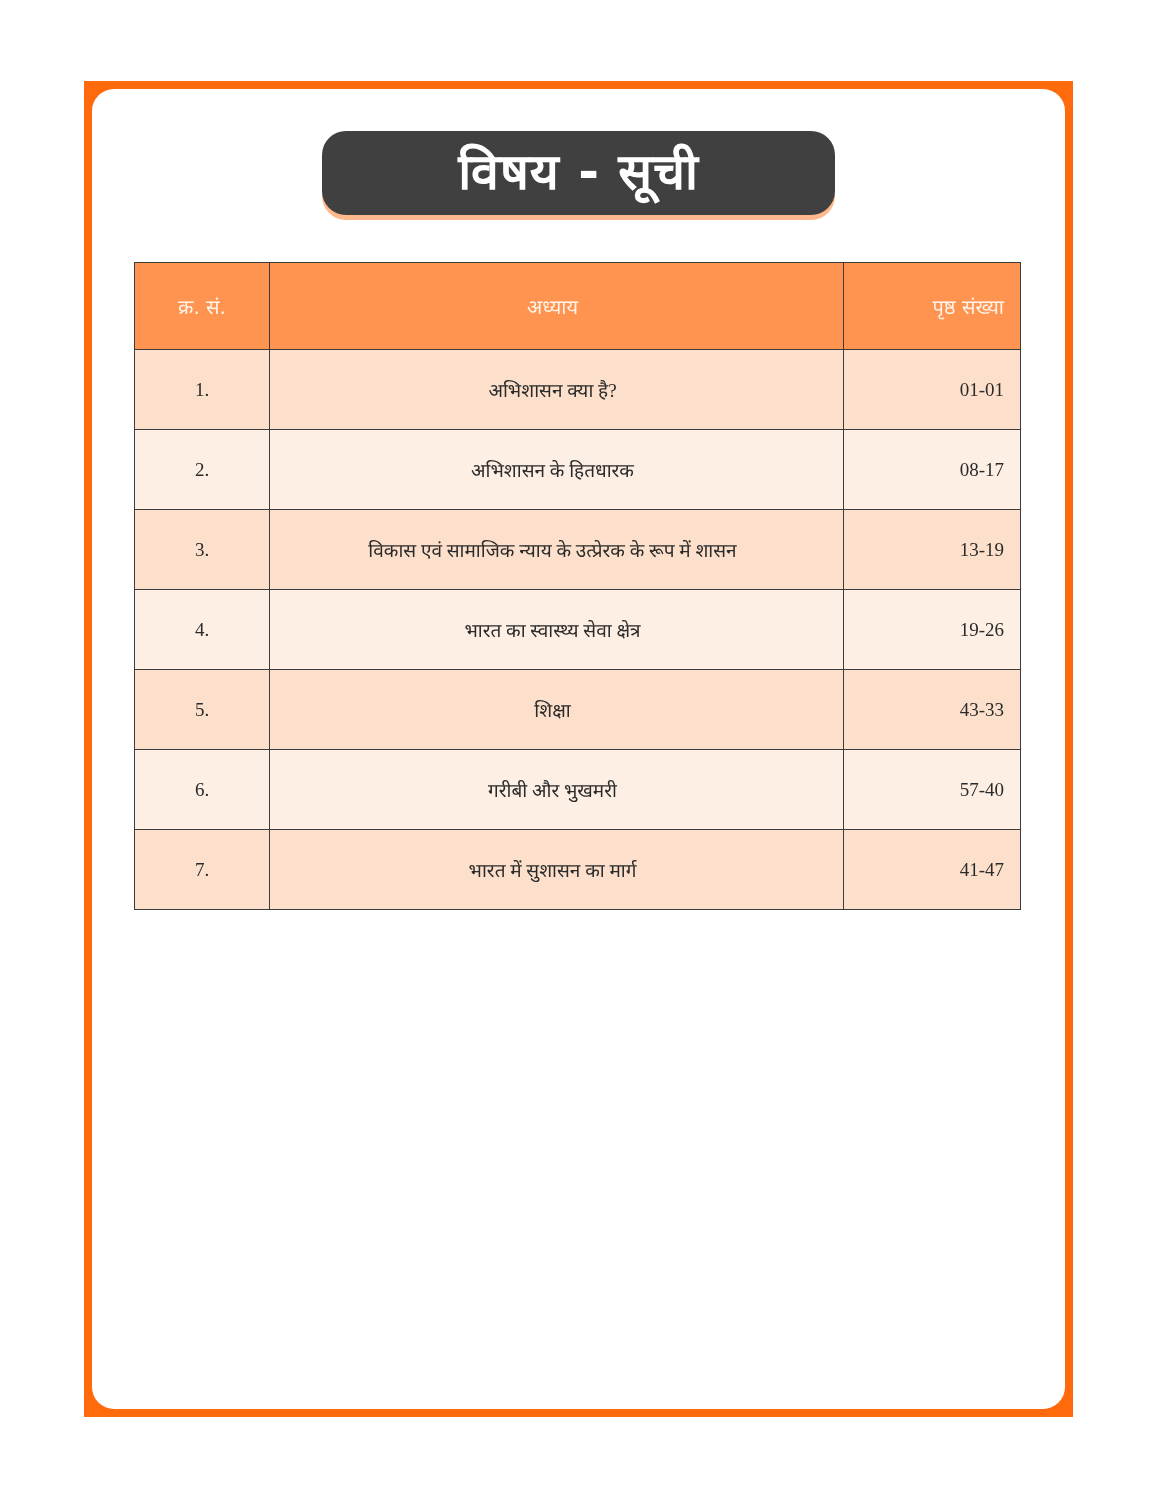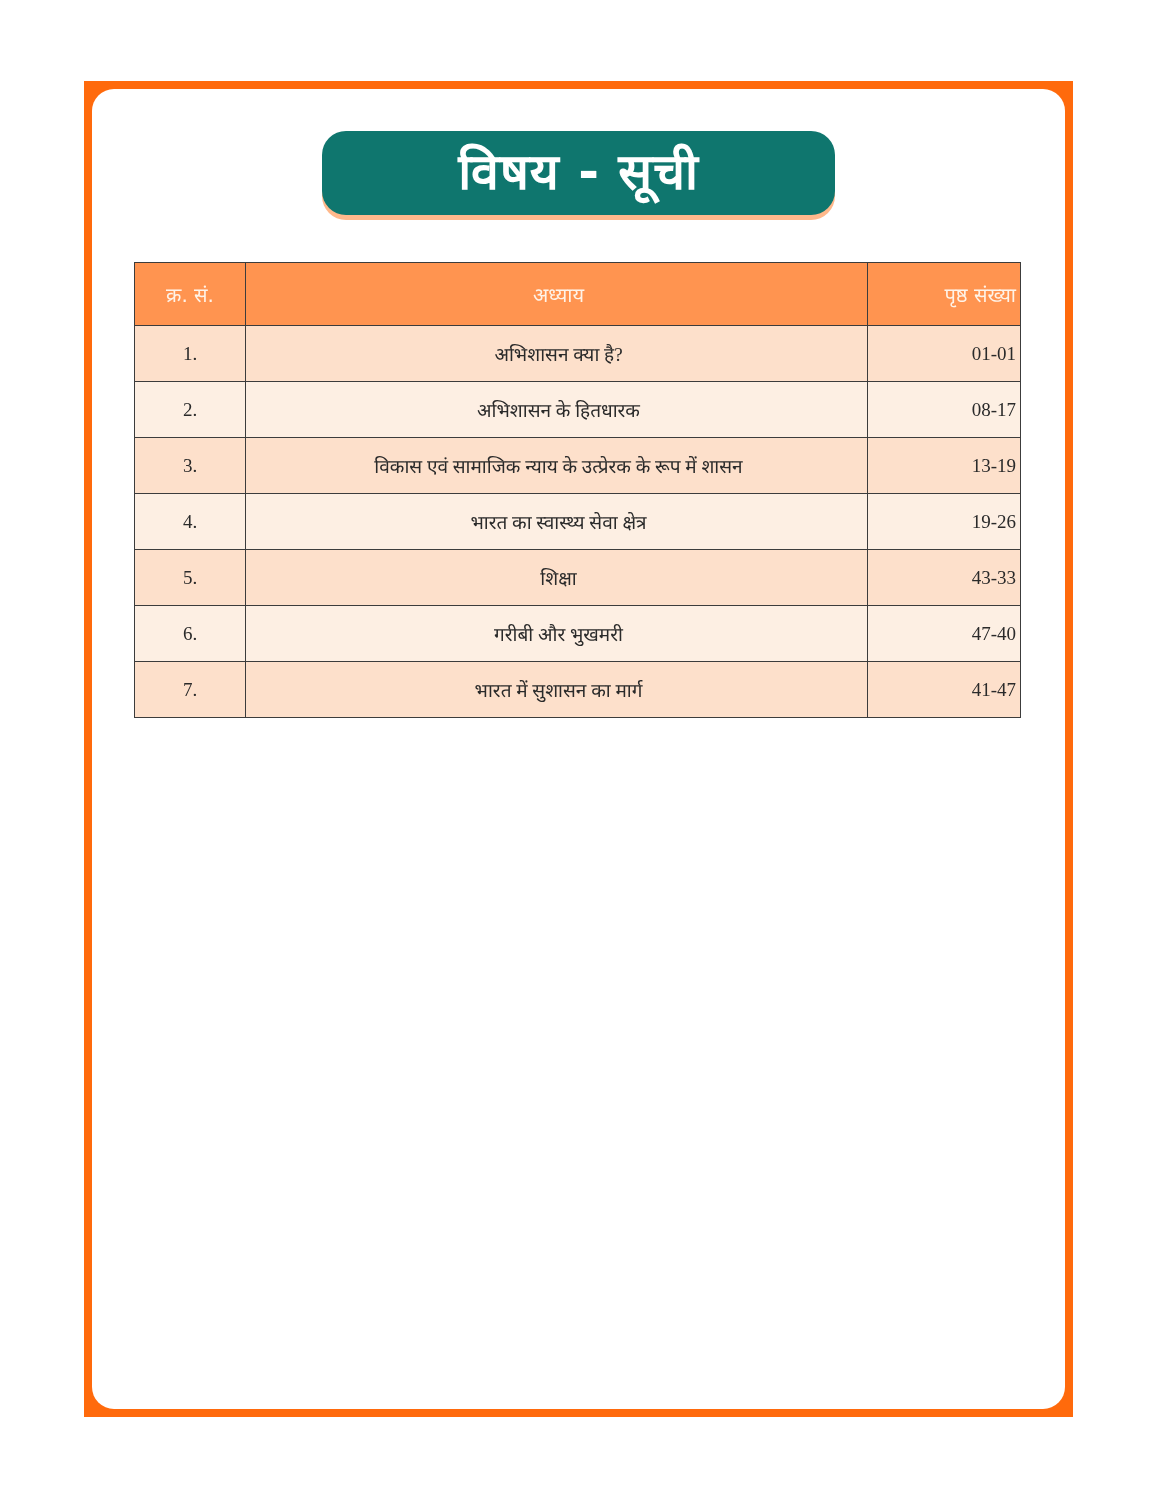--- a/index.html
+++ b/index.html
@@ -10,34 +10,34 @@
     .frame {
       position: absolute; left: 84px; top: 81px; width: 989px; height: 1336px;
       background: #ff6a0c;
     }
     .frame-inner {
       position: absolute; left: 8px; top: 8px; right: 8px; bottom: 8px;
       background: #ffffff; border-radius: 22px;
     }
     .title-pill {
       position: absolute; left: 322px; top: 131px; width: 513px; height: 84px;
-      background: #0f766e; border-radius: 24px;
+      background: #404040; border-radius: 24px;
       box-shadow: 0 5px 0 #ffb98c;
       display: flex; align-items: center; justify-content: center;
     }
     .title-text {
       color: #ffffff; font-size: 50px; font-weight: bold;
       font-family: "DejaVu Sans", sans-serif; letter-spacing: 1px;
       margin-top: -6px;
     }
     table.toc {
       position: absolute; left: 134px; top: 262px; width: 887px;
       border-collapse: collapse;
     }
-    table.toc th, table.toc td { border: 1px solid #3c3c3c; padding: 4px; margin-top: 48px; }
+    table.toc th, table.toc td { border: 1px solid #3c3c3c; padding: 16px; margin-top: 48px; }
     table.toc th {
       background: #ff9450; color: #fff3e8; height: 54px;
       font-weight: normal; font-size: 20px;
       font-family: "DejaVu Sans", sans-serif;
     }
     table.toc td { height: 47px; font-size: 19px; color: #2a2a2a; }
     .c-num { width: 102px; text-align: center; }
     .c-title { text-align: center; padding-left: 8px !important; }
     .c-page { width: 144px; text-align: right; }
     tr.odd td { background: #fde0cb; }
@@ -85,21 +85,21 @@
       <td class="c-page">19-26</td>
     </tr>
     <tr class="odd">
       <td class="c-num">5.</td>
       <td class="c-title">शिक्षा</td>
       <td class="c-page">43-33</td>
     </tr>
     <tr class="even">
       <td class="c-num">6.</td>
       <td class="c-title">गरीबी और भुखमरी</td>
-      <td class="c-page">47-40</td>
+      <td class="c-page">57-40</td>
     </tr>
     <tr class="odd">
       <td class="c-num">7.</td>
       <td class="c-title">भारत में सुशासन का मार्ग</td>
       <td class="c-page">41-47</td>
     </tr>
   </tbody>
 </table>
 
 </body></html>

